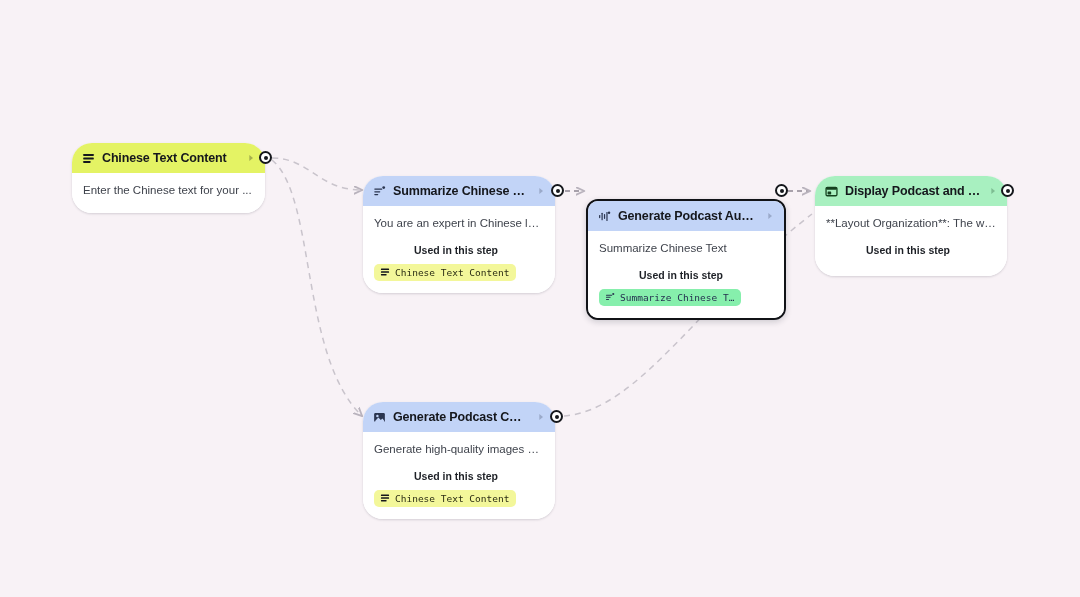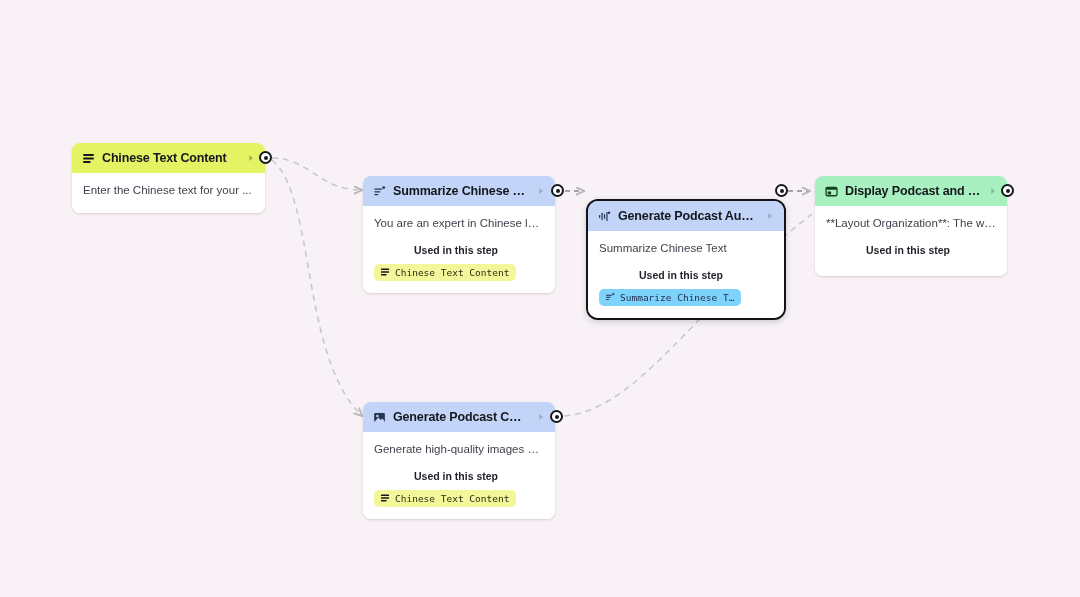--- a/index.html
+++ b/index.html
@@ -25,21 +25,21 @@
     left: 0;
     top: 0;
     width: 1080px;
     height: 597px;
     pointer-events: none;
   }
 
   
   .node {
     position: absolute;
-    border-radius: 8px;
+    border-radius: 20px;
     background: #ffffff;
     box-shadow: 0 1px 3px rgba(16,24,40,0.10), 0 1px 2px rgba(16,24,40,0.06);
     overflow: hidden;
   }
   .node.selected {
     border: 2.5px solid #111317;
     border-radius: 12px;
     box-shadow: 0 2px 6px rgba(16,24,40,0.18);
     margin-top: 28px;
   }
@@ -123,21 +123,21 @@
     width: 10px;
     height: 10px;
     flex: 0 0 auto;
     display: block;
   }
   .chip.yellow {
     background: #f3f79a;
     color: #2b2d14;
   }
   .chip.blue {
-    background: #7dd3fc;
+    background: #86efac;
     color: #24304f;
     text-align: center;
   }
 
   
   .hdr-yellow { background: #e4f364; }
   .hdr-blue   { background: #c2d4f7; }
   .hdr-green  { background: #a8f0c0; }
 
   

